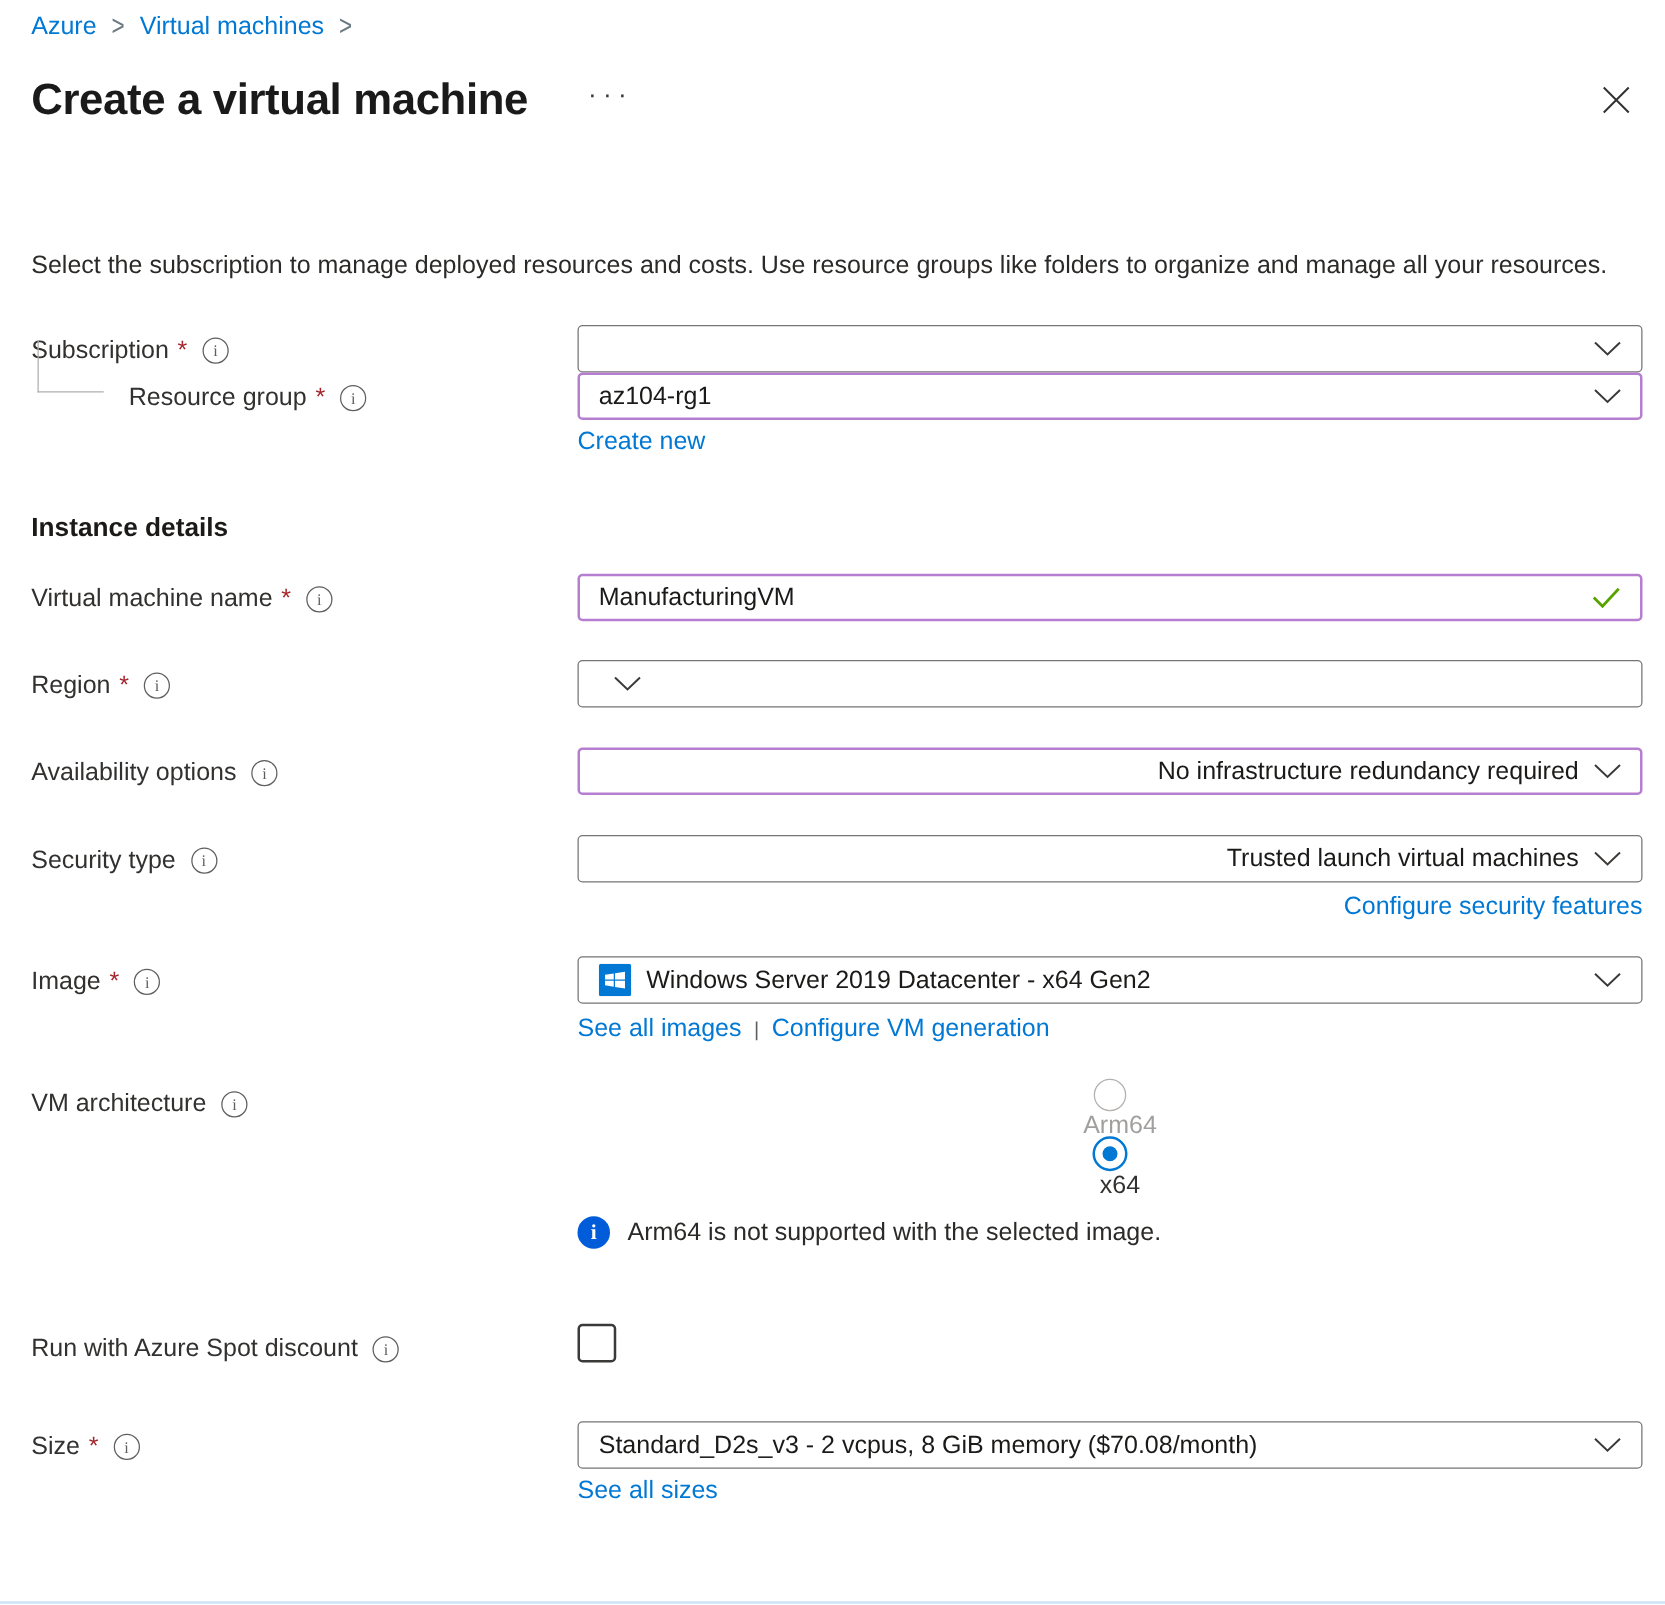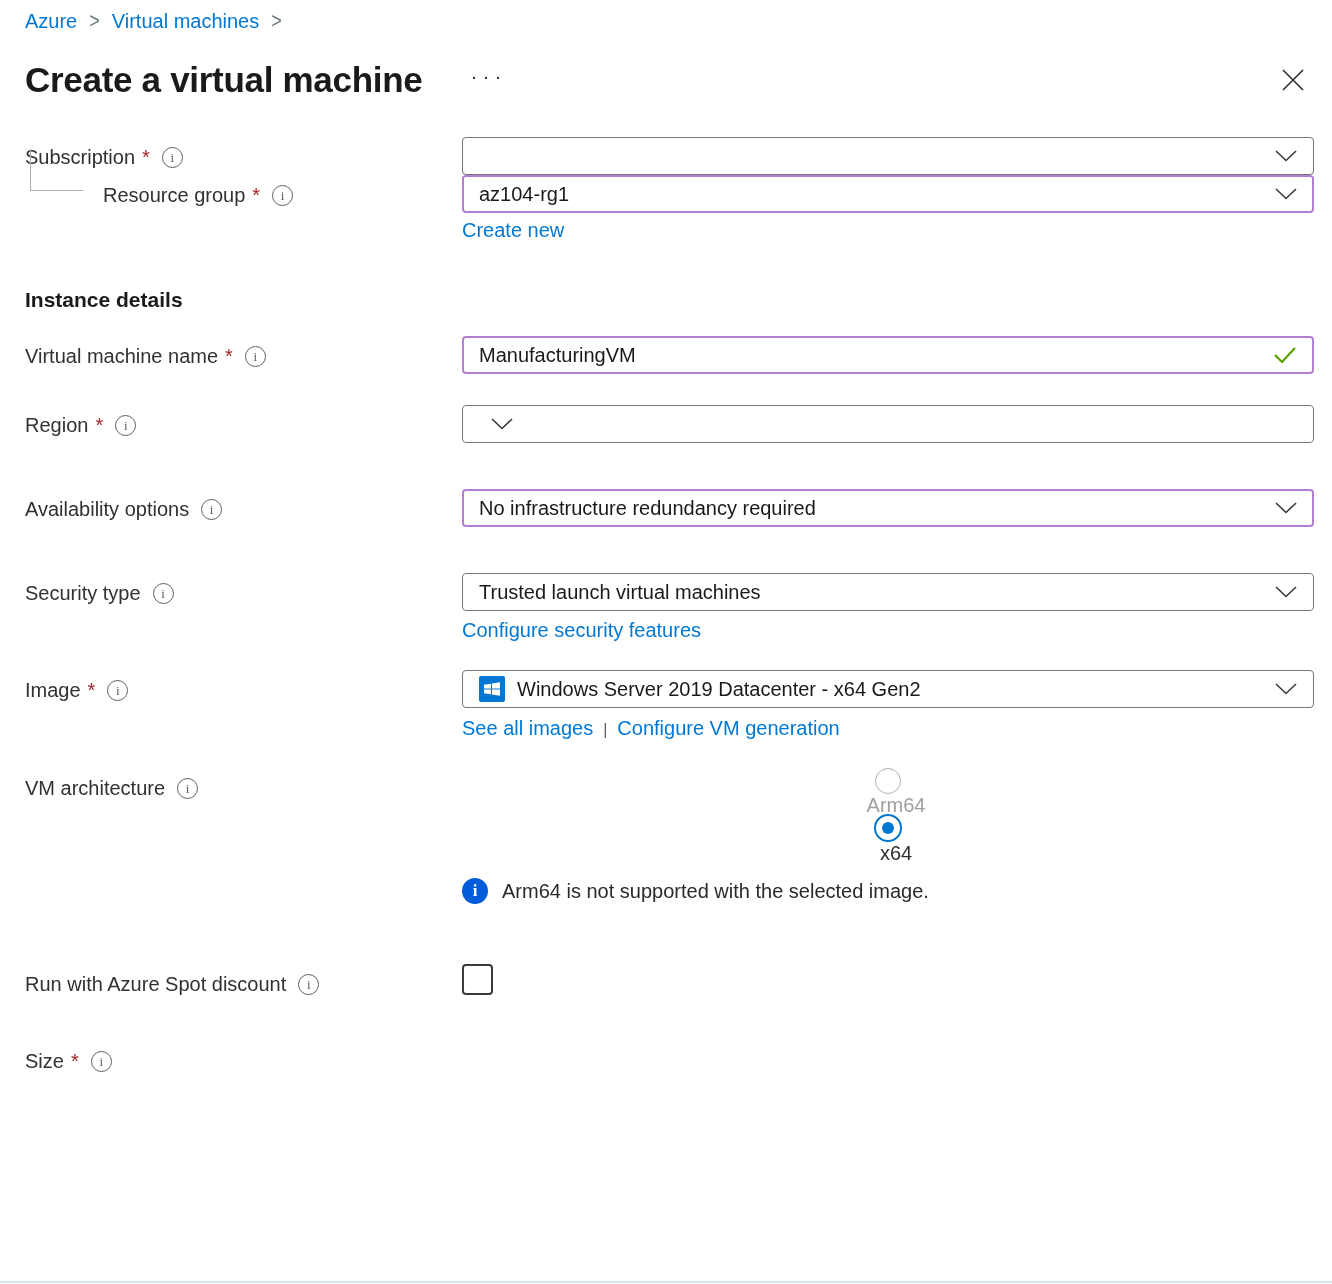--- a/index.html
+++ b/index.html
@@ -62,21 +62,21 @@
 
   
   .checkbox{width:27px;height:27px;border:2px solid #3b3a39;border-radius:4px;background:#fff;cursor:pointer;flex:none;}
 
   .win-icon{flex:none;margin-right:12px;display:flex;align-items:center;}
   .check-icon{flex:none;margin-left:12px;display:flex;align-items:center;}
   .pipe{color:#5f5e5c;margin:0 10px;}
 
   .bottom-line{position:absolute;left:0;right:0;bottom:1px;height:2px;background:#cfe4f7;}
 
-  .mt32{margin-top:32px;} .mt29{} .mt30{margin-top:46px;} .mt31{margin-top:31px;}
+  .mt32{margin-top:32px;} .mt29{} .mt30{margin-top:32px;text-align:right;} .mt31{margin-top:31px;}
   .mt24{margin-top:24px;} .mt28{margin-top:28px;} .mt60{margin-top:60px;} .mt42{margin-top:42px;}
 </style>
 </head>
 <body>
 
 <div class="page">
 
   <div class="breadcrumb">
     <a>Azure</a>
     <span class="sep">&gt;</span>
@@ -87,20 +87,21 @@
   <div class="header">
     <h1>Create a virtual machine</h1>
     <span class="dots">···</span>
     <span class="close-btn">
       <svg width="26" height="26" viewBox="0 0 26 26">
           <path d="M3 3 L23 23 M23 3 L3 23" stroke="#323130" stroke-width="1.6" fill="none"></path>
         </svg>
     </span>
   </div>
 
+  <p class="intro">Select the subscription to manage deployed resources and costs. Use resource groups like folders to organize and manage all your resources.</p>
 
   <div class="row mt32">
     <div class="lbl">
       <span>Subscription</span>
       <span class="req">*</span>
       <span class="i-icon">i</span>
     </div>
     <div class="ctrl-col">
       <div class="control">
         <span class="val"></span>
@@ -265,16 +266,27 @@
       <span class="checkbox" style="display:inline-block;"></span>
     </div>
   </div>
 
   <div class="row mt42">
     <div class="lbl">
       <span>Size</span>
       <span class="req">*</span>
       <span class="i-icon">i</span>
     </div>
+    <div class="ctrl-col">
+      <div class="control">
+        <span class="val">Standard_D2s_v3 - 2 vcpus, 8 GiB memory ($70.08/month)</span>
+        <span class="chev">
+          <svg width="22" height="12" viewBox="0 0 22 12">
+              <polyline points="1,1 11,10.5 21,1" fill="none" stroke="#3b3a39" stroke-width="1.6"></polyline>
+            </svg>
+        </span>
+      </div>
+      <a class="link sub-link" style="margin-top:6px;">See all sizes</a>
+    </div>
   </div>
 
   <div class="bottom-line"></div>
 </div>
 
 </body></html>

